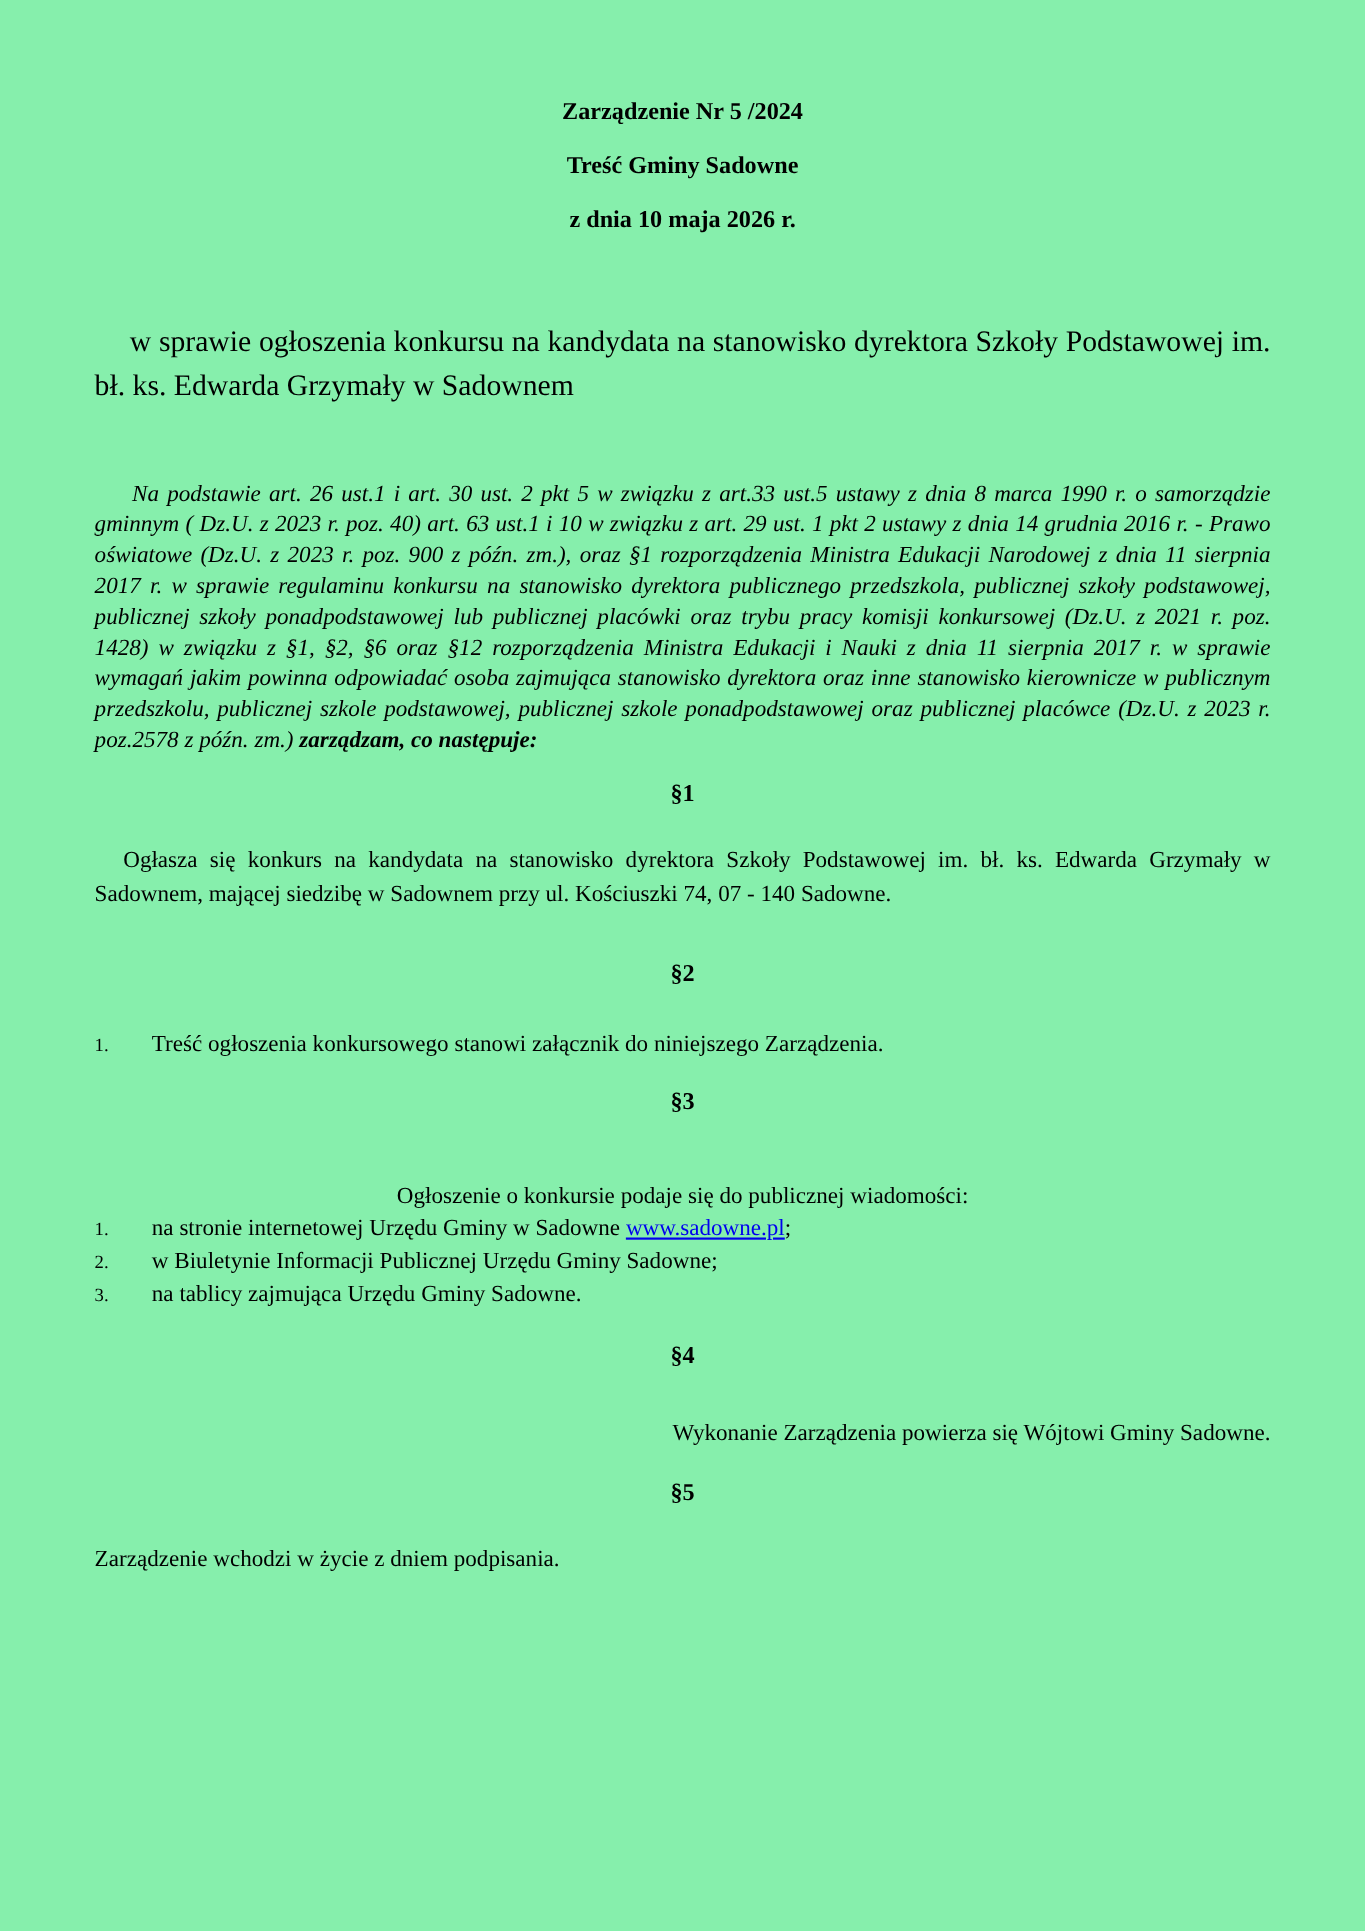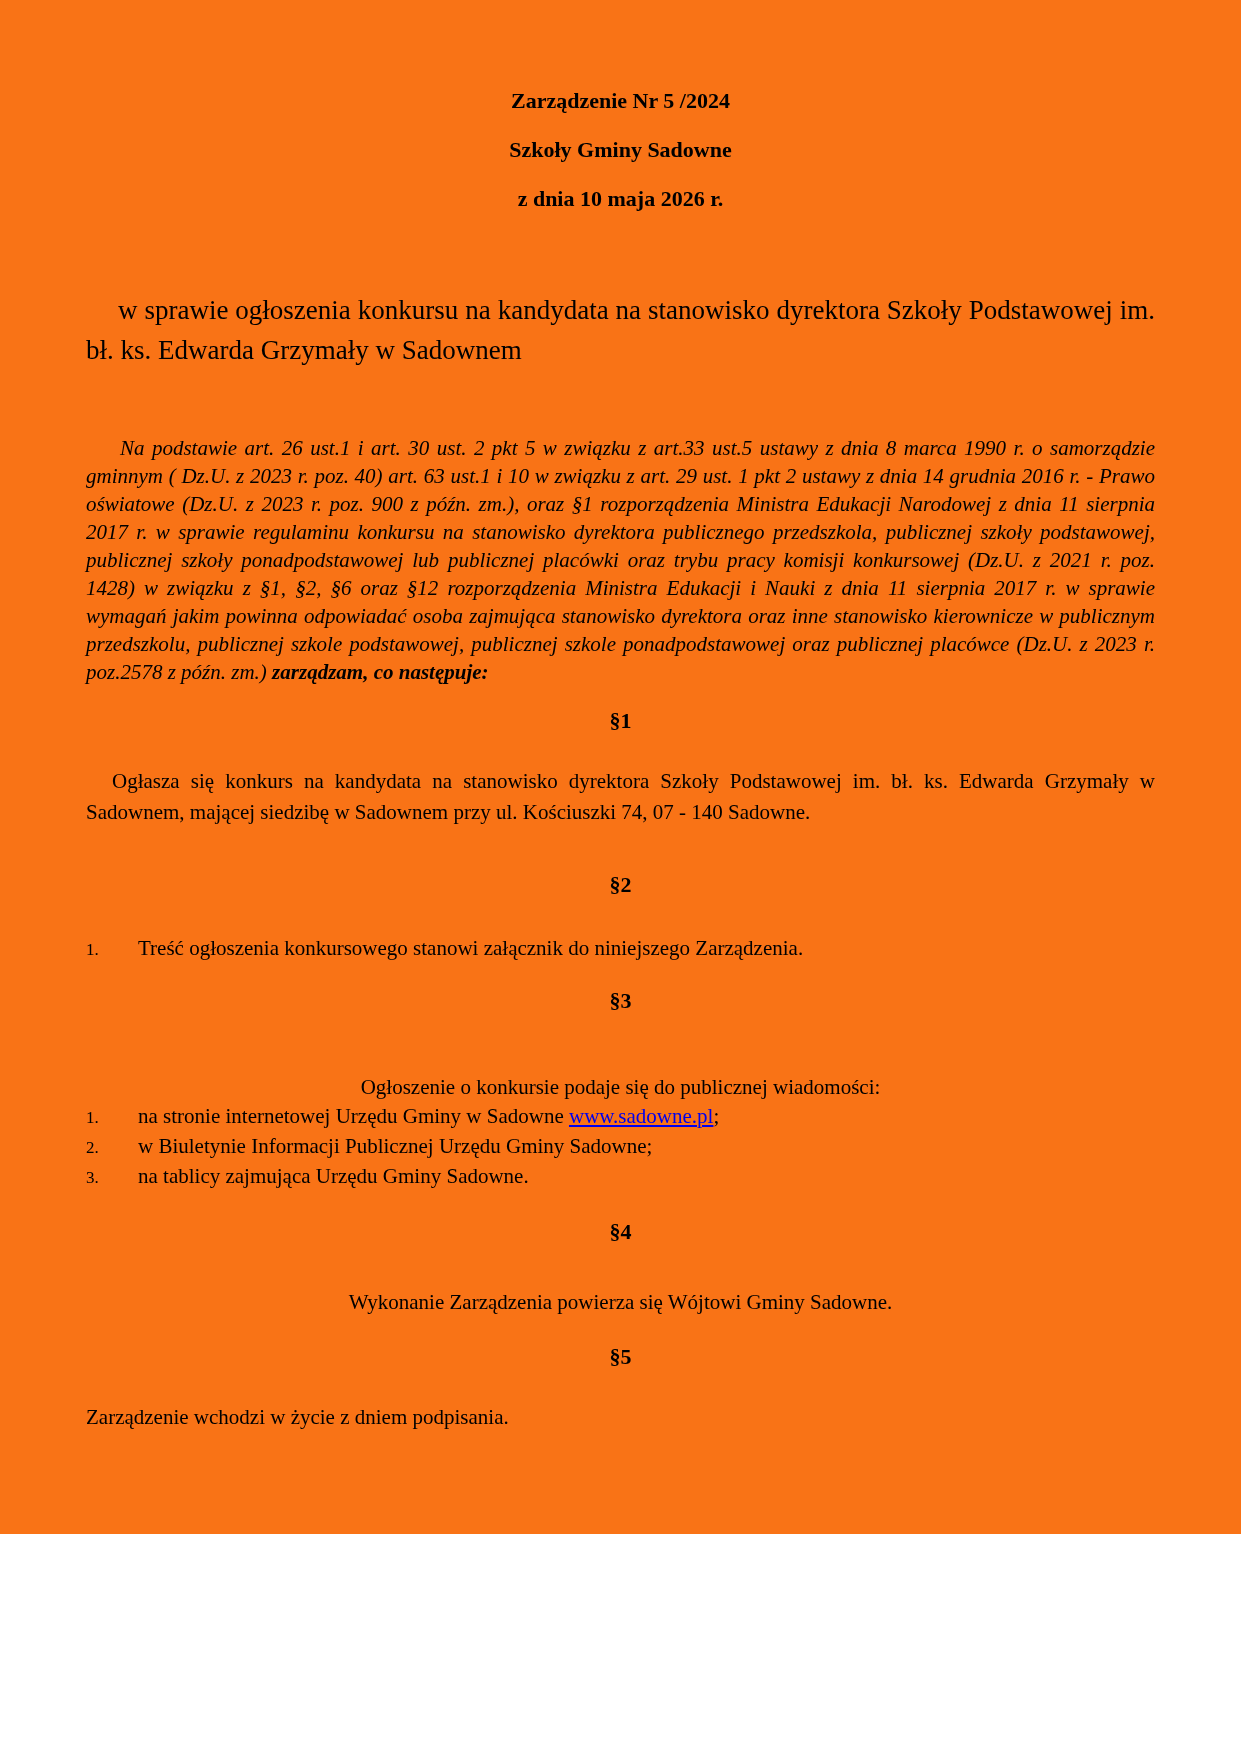--- a/index.html
+++ b/index.html
@@ -1,22 +1,22 @@
 <!DOCTYPE html>
 <html lang="pl"><head>
 <meta charset="utf-8">
 <style>
   html, body { margin: 0; padding: 0; background: #ffffff; }
   .page {
     position: relative;
     box-sizing: border-box;
     width: 1241px;
-    height: 1534px;
+    height: 1755px;
     margin: 0 auto;
-    background: #f97316;
+    background: #86efac;
     color: #000000;
     font-family: "Liberation Serif", "DejaVu Serif", serif;
     font-size: 21px;
     padding: 88px 86px 6px 86px;
     overflow: hidden;
   }
   .title-line {
     text-align: center;
     font-weight: bold;
     font-size: 22px;
@@ -51,21 +51,21 @@
   .mt-sec3   { margin-top: 25px; }
   .mt-sec4   { margin-top: 27px; }
   .mt-sec5   { margin-top: 29px; }
   .para { margin: 0; line-height: 26px; text-align: justify; }
   .para-1 {
     margin-top: 32px;
     line-height: 31px;
     text-indent: 26px;
   }
   .para-intro3 { margin-top: 60px; text-align: center; }
-  .para-4 { margin-top: 44px; text-align: center; }
+  .para-4 { margin-top: 44px; text-align: right; }
   .para-5 { margin-top: 34px; text-align: left; }
   .list-row {
     display: flex;
     align-items: baseline;
     line-height: 26px;
   }
   .list-2 { margin-top: 37px; }
   .list-3 { margin-top: 2px; }
   .list-3 .list-row { line-height: 28px; }
   .num {
@@ -80,21 +80,21 @@
     cursor: pointer;
   }
 </style>
 </head>
 <body>
 
 <div class="page">
 
   <header>
     <div class="title-line">Zarządzenie Nr 5 /2024</div>
-    <div class="title-line title-gap">Szkoły Gminy Sadowne</div>
+    <div class="title-line title-gap">Treść Gminy Sadowne</div>
     <div class="title-line title-gap">z dnia 10 maja 2026 r.</div>
   </header>
 
   <p class="subject">w sprawie ogłoszenia konkursu na kandydata na stanowisko dyrektora Szkoły Podstawowej im. bł. ks. Edwarda Grzymały w Sadownem</p>
 
   <p class="legal"><span>Na podstawie art. 26 ust.1 i art. 30 ust. 2 pkt 5 w związku z art.33 ust.5 ustawy z dnia 8 marca 1990 r. o samorządzie gminnym ( Dz.U. z 2023 r. poz. 40) art. 63 ust.1 i 10 w związku z art. 29 ust. 1 pkt 2 ustawy z dnia 14 grudnia 2016 r. - Prawo oświatowe (Dz.U. z 2023 r. poz. 900 z późn. zm.), oraz §1 rozporządzenia Ministra Edukacji Narodowej z dnia 11 sierpnia 2017 r. w sprawie regulaminu konkursu na stanowisko dyrektora publicznego przedszkola, publicznej szkoły podstawowej, publicznej szkoły ponadpodstawowej lub publicznej placówki oraz trybu pracy komisji konkursowej (Dz.U. z 2021 r. poz. 1428) w związku z §1, §2, §6 oraz §12 rozporządzenia Ministra Edukacji i Nauki z dnia 11 sierpnia 2017 r. w sprawie wymagań jakim powinna odpowiadać osoba zajmująca stanowisko dyrektora oraz inne stanowisko kierownicze w publicznym przedszkolu, publicznej szkole podstawowej, publicznej szkole ponadpodstawowej oraz publicznej placówce (Dz.U. z 2023 r. poz.2578 z późn. zm.)</span> <span class="decree">zarządzam, co następuje:</span></p>
 
   <h2 class="sec-heading mt-sec1">§1</h2>
   <p class="para para-1">Ogłasza się konkurs na kandydata na stanowisko dyrektora Szkoły Podstawowej im. bł. ks. Edwarda Grzymały w Sadownem,  mającej  siedzibę  w Sadownem przy ul. Kościuszki 74, 07 - 140 Sadowne.</p>
 

